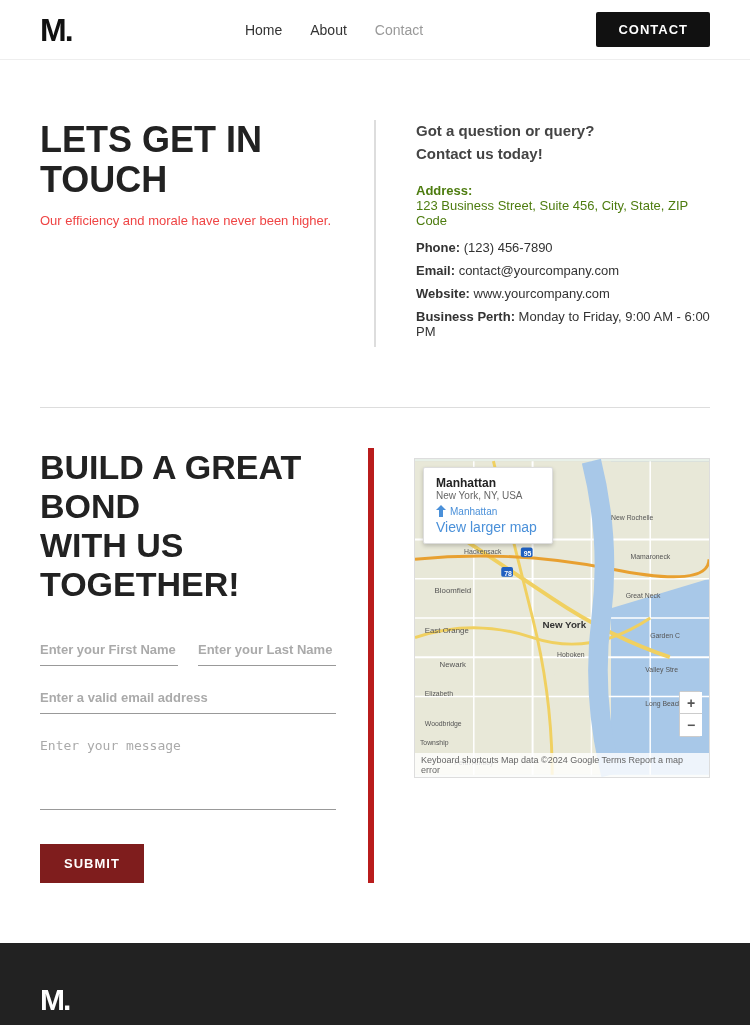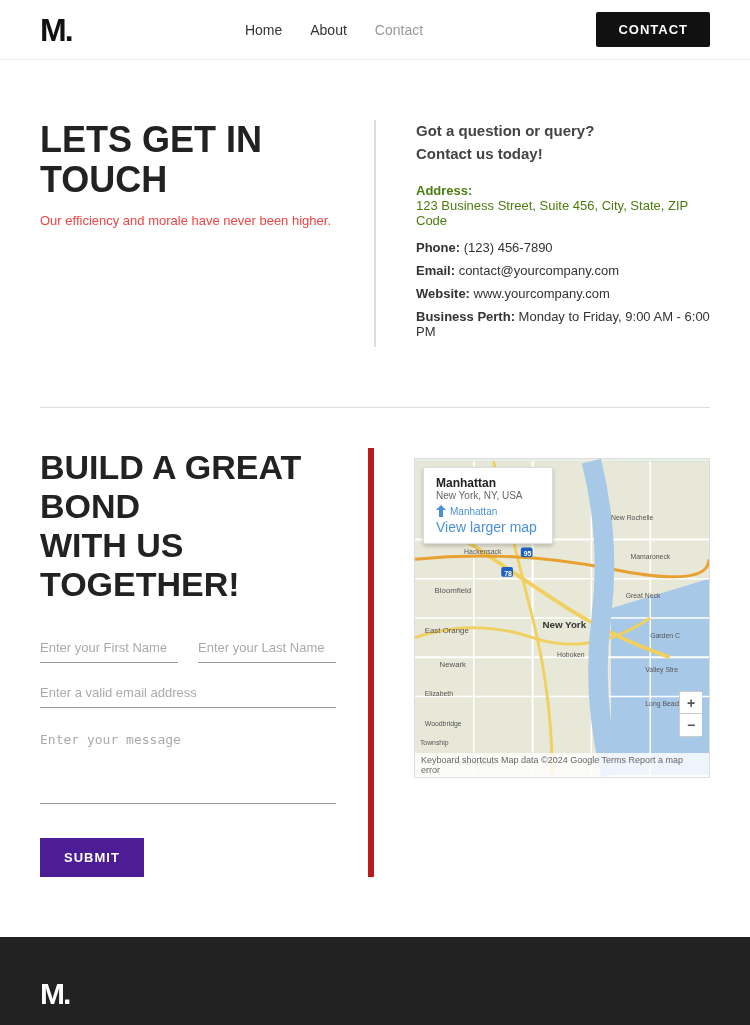--- a/index.html
+++ b/index.html
@@ -107,25 +107,26 @@
     }
     .form-field {
       flex: 1;
     }
     .form-field input,
     .form-field textarea {
       width: 100%;
       border: none;
       border-bottom: 1px solid #999;
       outline: none;
-      font-size: 11px;
+      font-size: 13px;
       padding: 8px 0;
       color: #333;
       background: transparent;
       resize: none;
+      font-weight: bold;
     }
     .form-field input::placeholder,
     .form-field textarea::placeholder {
       color: #aaa;
       font-size: 13px;
     }
     .form-field.full {
       width: 100%;
       margin-bottom: 16px;
     }
@@ -146,21 +147,21 @@
       padding: 8px 0;
       color: #333;
       background: transparent;
       resize: none;
       min-height: 80px;
     }
     .form-textarea textarea::placeholder {
       color: #aaa;
     }
     .submit-btn {
-      background: #4c1d95;
+      background: #7f1d1d;
       color: #fff;
       border: none;
       padding: 12px 24px;
       font-size: 13px;
       font-weight: 700;
       letter-spacing: 1px;
       cursor: pointer;
       text-transform: uppercase;
     }
 

